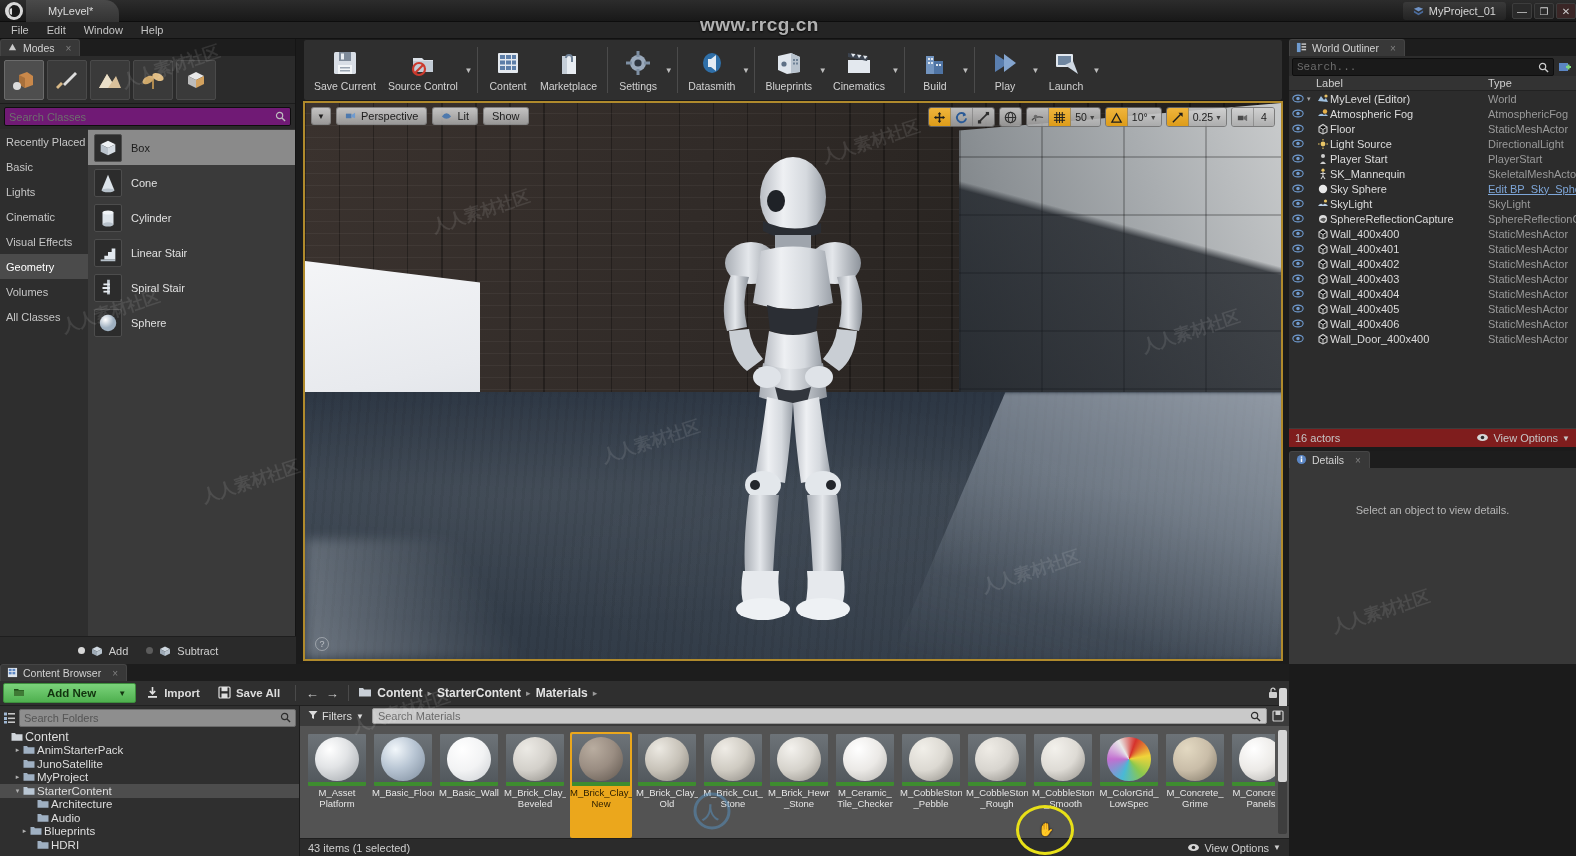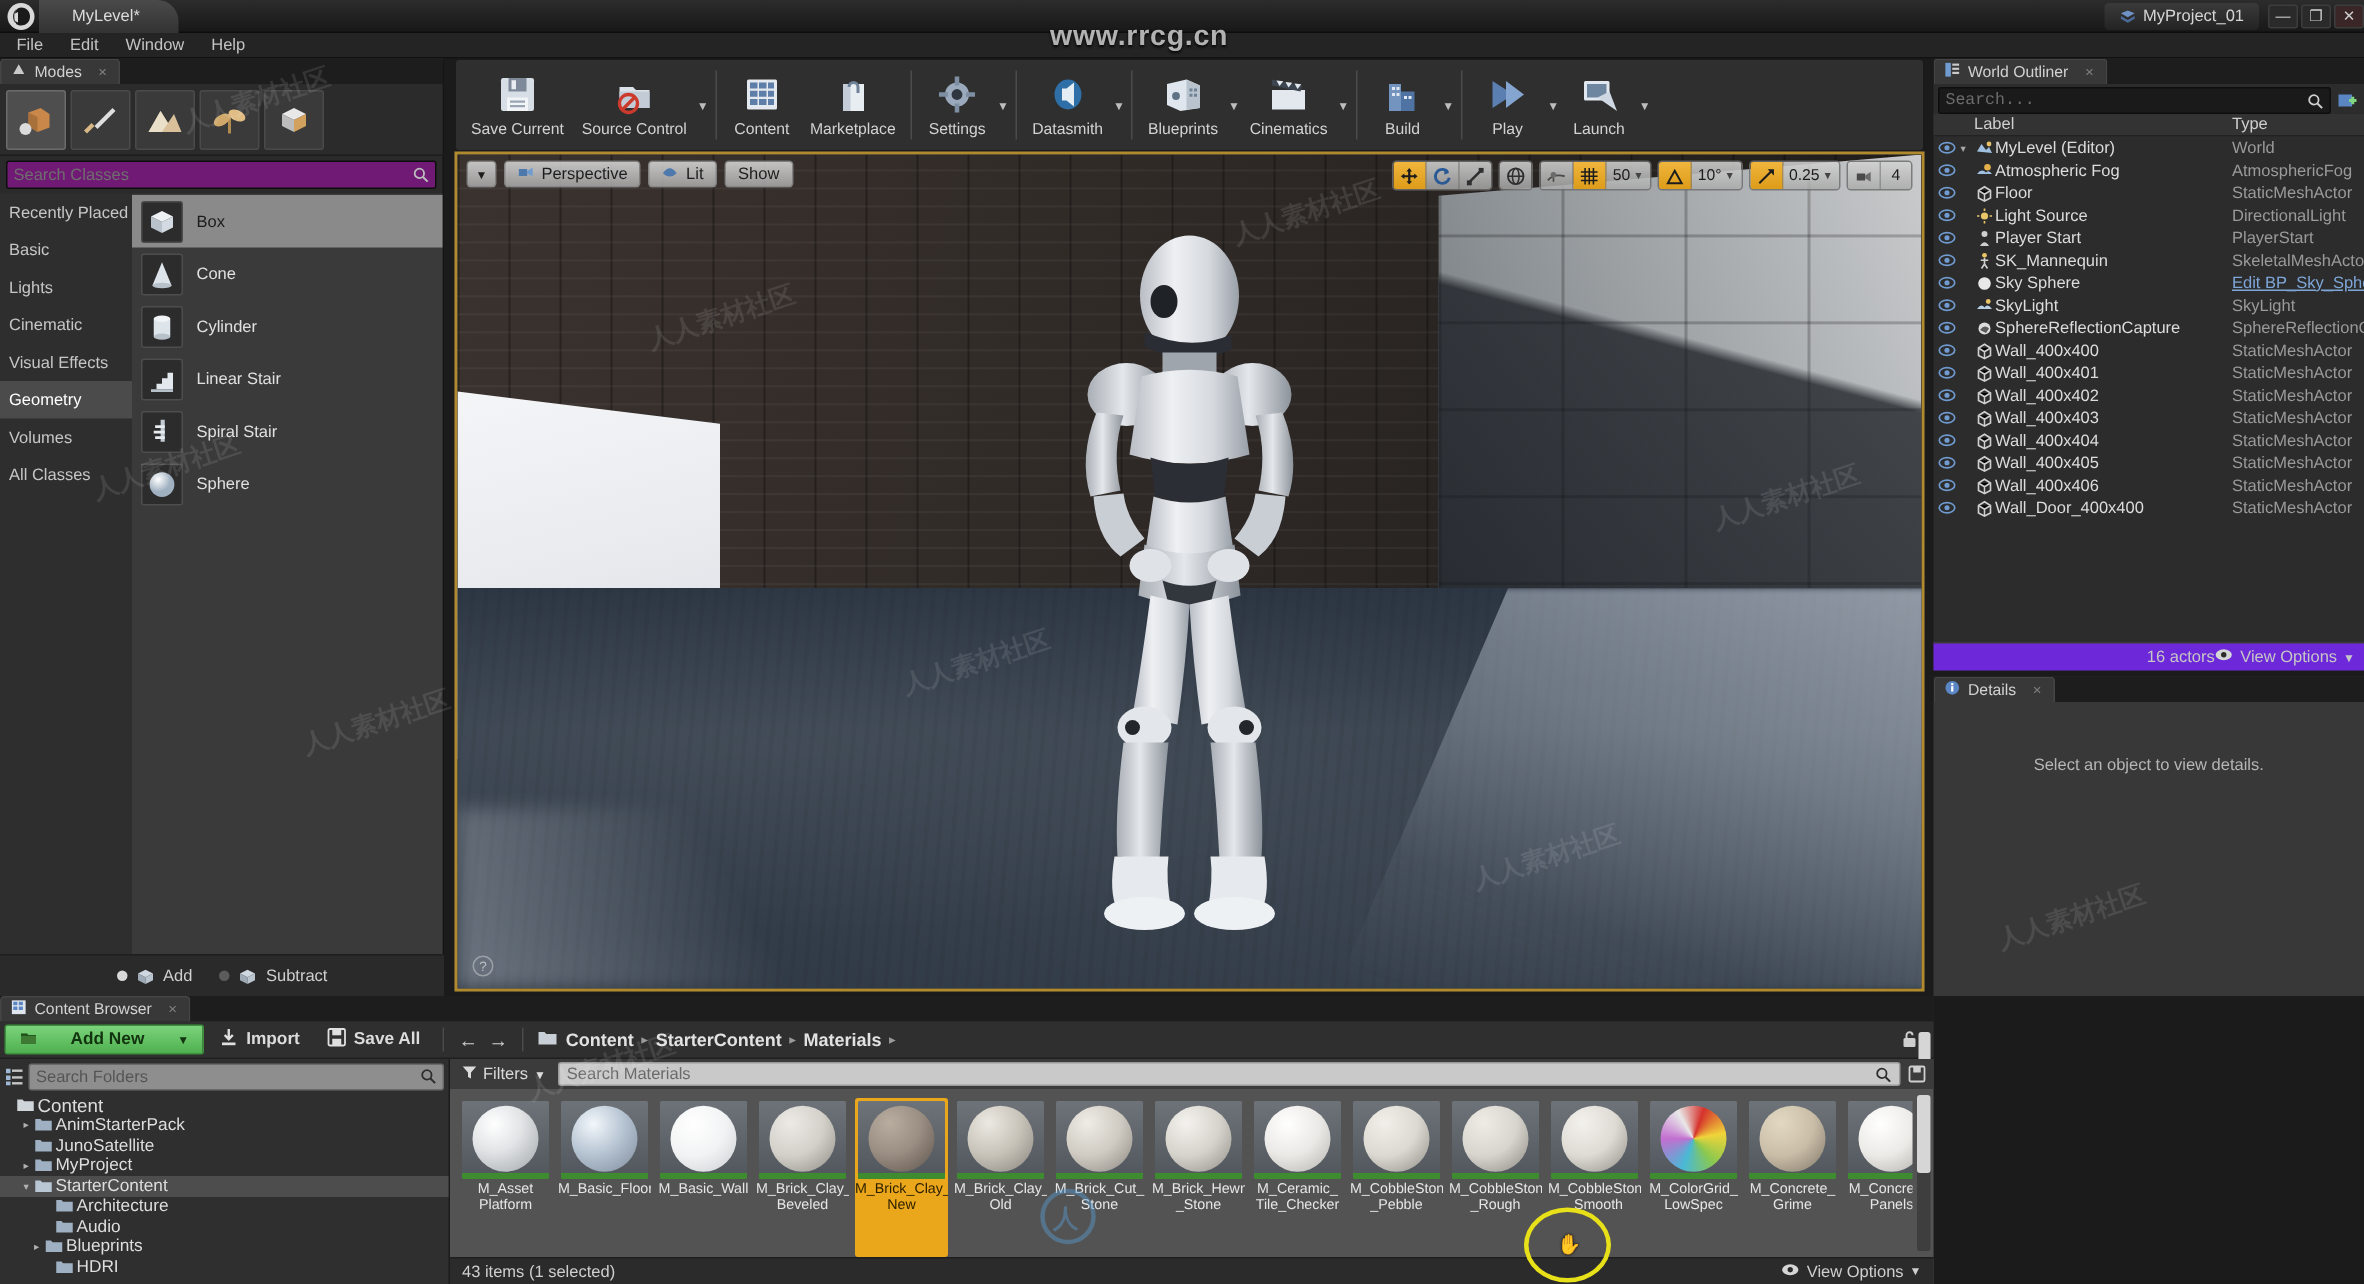--- a/index.html
+++ b/index.html
@@ -238,22 +238,22 @@
   .ol-row { height:15px; display:flex; align-items:center; font-size:11px; }
   .ol-eye { width:18px; display:flex; align-items:center; justify-content:center; }
   .ol-eye svg { width:12px; height:9px; }
   .ol-arrow { width:8px; color:#a8a8a8; font-size:7px; display:flex; align-items:center; }
   .ol-ico { width:15px; display:flex; align-items:center; justify-content:center; }
   .ol-ico svg { width:12px; height:12px; }
   .ol-lbl { flex:1; color:#dcdcdc; white-space:nowrap; overflow:hidden; }
   .ol-typ { width:88px; color:#9a9a9a; white-space:nowrap; overflow:hidden; }
   .ol-typ.link { color:#7ea6d8; text-decoration:underline; }
   .ol-foot { position:absolute; bottom:0; left:0; width:287px; height:19px;
-    background:#6d28d9; border-top:1px solid #3c3c3c;
-    display:flex; align-items:center; justify-content:flex-end; padding:0 6px;
+    background:#7f1d1d; border-top:1px solid #3c3c3c;
+    display:flex; align-items:center; justify-content:space-between; padding:0 6px;
     font-size:11px; color:#c6c6c6; }
   .vo { display:flex; align-items:center; gap:4px; }
 
   
   .details { position:absolute; left:1289px; top:451px; width:287px; height:213px;
     background:#383838; }
   .det-body { height:calc(100% - 17px); display:flex; align-items:flex-start;
     justify-content:center; padding-top:36px; }
   .det-msg { font-size:11px; color:#b6b6b6; }
 

